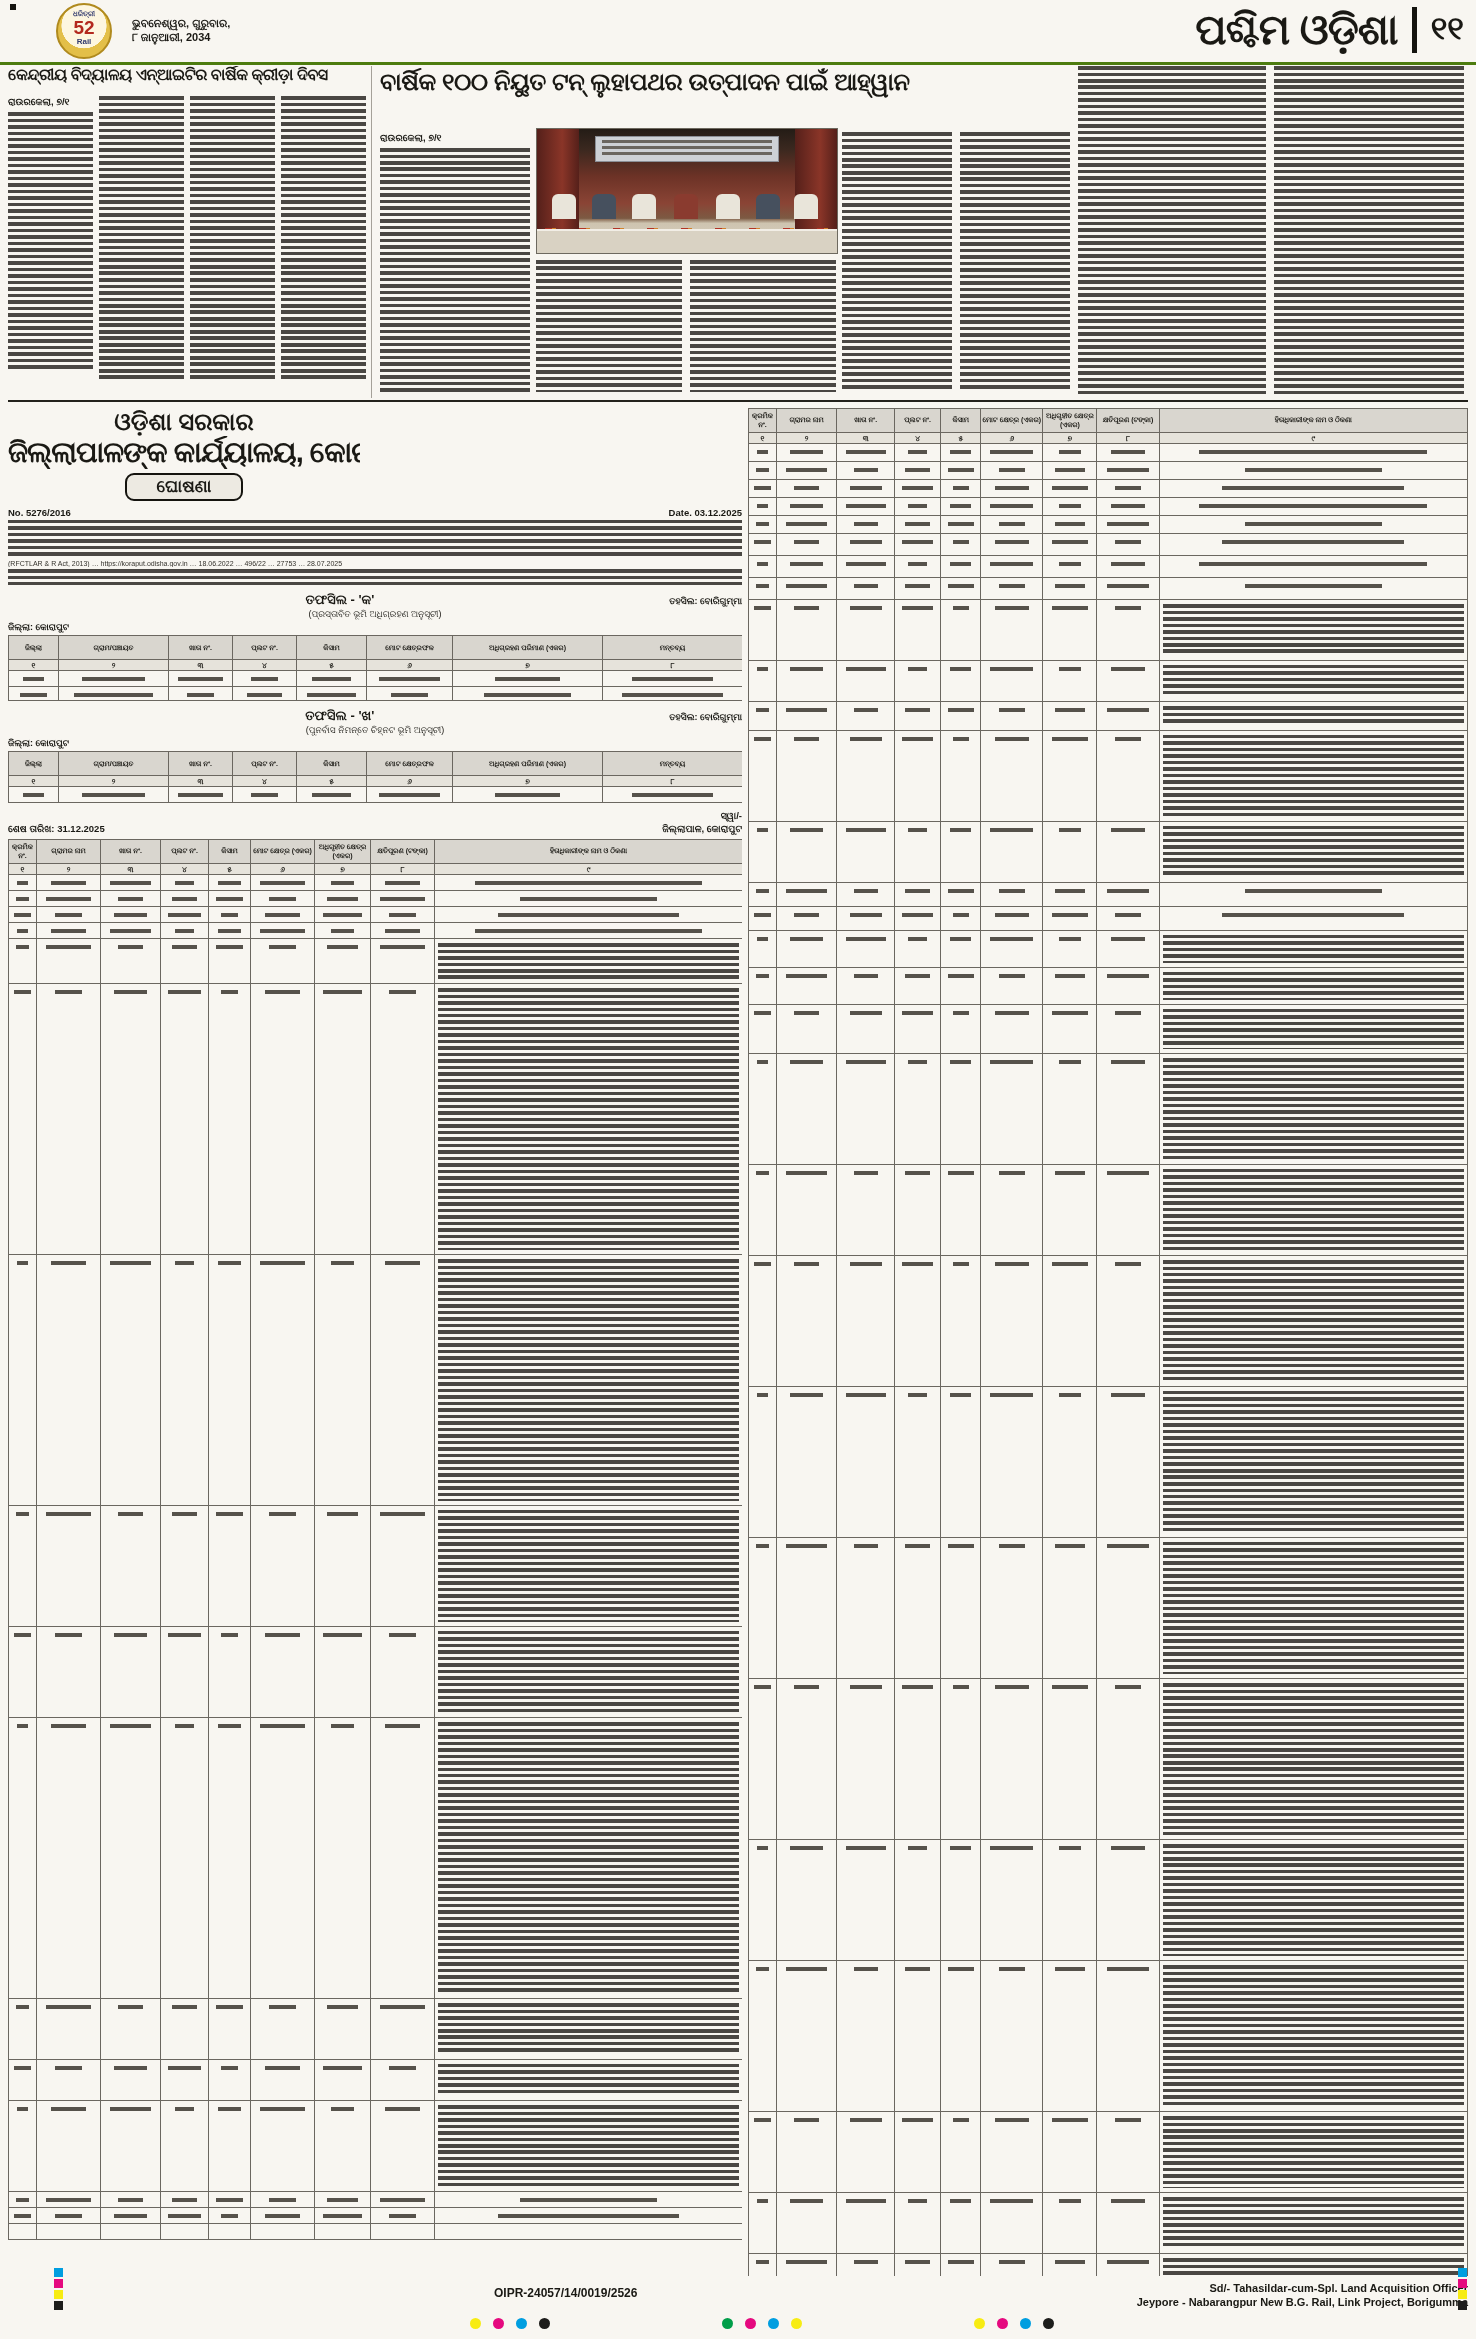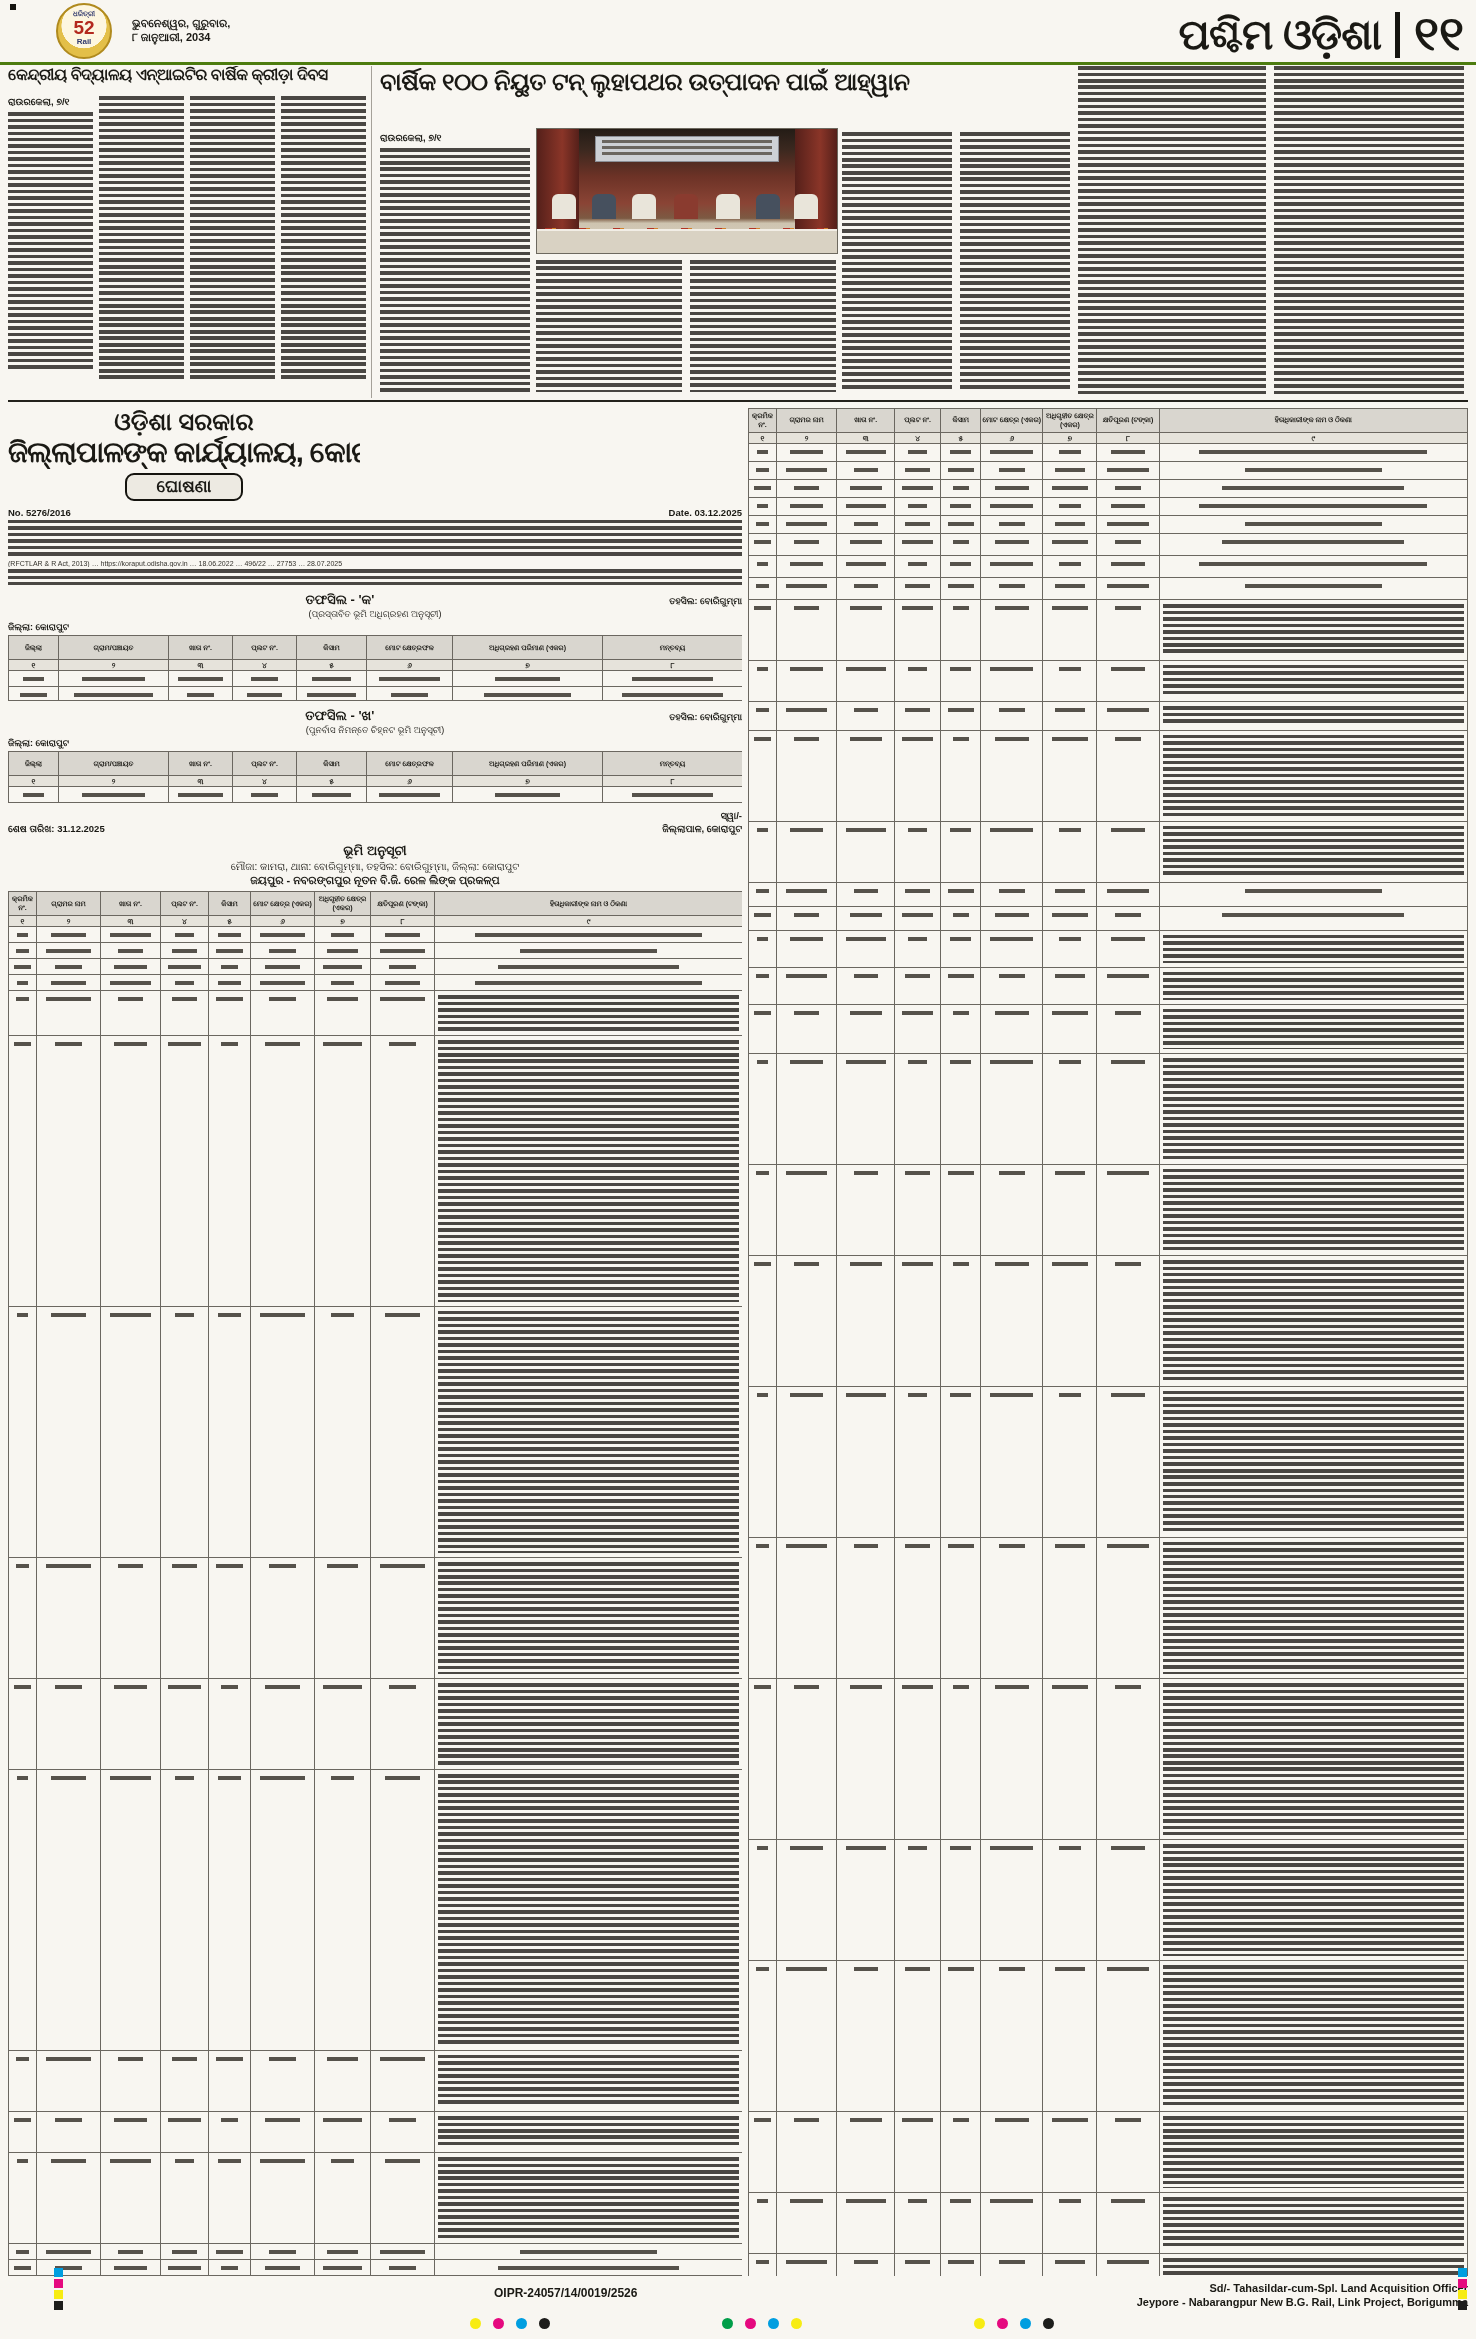--- a/index.html
+++ b/index.html
@@ -17,21 +17,21 @@
   .logo{position:absolute;left:56px;top:3px;width:56px;height:56px;border-radius:50%;
         background:radial-gradient(circle at 50% 40%,#fdf6e0 0 55%,#e3bf49 56% 100%);
         border:2px solid #b08a1e;text-align:center;box-sizing:border-box;}
   .logo-top{font-size:7px;font-weight:bold;color:#313a6e;margin-top:5px;}
   .logo-big{font-size:19px;font-weight:bold;color:#b3281e;line-height:1;}
   .logo-small{font-size:8px;font-weight:bold;color:#313a6e;}
   .dateline{position:absolute;left:132px;top:16px;font-size:11px;font-weight:bold;line-height:1.3;}
   .mast{position:absolute;right:12px;top:6px;display:flex;align-items:center;}
   .mast-title{font-size:42px;font-weight:bold;letter-spacing:-1px;white-space:nowrap;}
   .mast-div{display:inline-block;width:5px;height:46px;background:#15140f;margin:0 14px;}
-  .mast-page{font-size:48px;font-weight:bold;}
+  .mast-page{font-size:32px;font-weight:bold;font-family:Liberation Mono, monospace;}
 
   
   .hl{font-weight:bold;white-space:nowrap;overflow:hidden;letter-spacing:-0.5px;}
   .byline{font-size:9.5px;font-weight:bold;margin-bottom:4px;white-space:nowrap;overflow:hidden;}
   .vrule{position:absolute;width:1px;background:#a5a199;}
   .hrule{position:absolute;height:2px;background:#24221c;}
 
   
   .photo{position:absolute;border:1px solid #6d695f;overflow:hidden;
          background:linear-gradient(180deg,#241c16 0%,#3a281f 16%,#6c3226 38%,#8a4435 60%,#7c5a43 72%,#cec4b0 76%,#dcd4c4 100%);}
@@ -364,25 +364,20 @@
     </div>
 
     <div class="deadline-row">
       <span>ଶେଷ ତାରିଖ: 31.12.2025</span>
       <span class="sig">
         <span>ସ୍ୱା/-</span><br>
         <span>ଜିଲ୍ଲାପାଳ, କୋରାପୁଟ</span>
       </span>
     </div>
 
-    <div class="land-head">
-      <div class="land-title">ଭୂମି ଅନୁସୂଚୀ</div>
-      <div class="land-mouza">ମୌଜା: କାମରା, ଥାନା: ବୋରିଗୁମ୍ମା, ତହସିଲ: ବୋରିଗୁମ୍ମା, ଜିଲ୍ଲା: କୋରାପୁଟ</div>
-      <div class="land-project">ଜୟପୁର - ନବରଙ୍ଗପୁର ନୂତନ ବି.ଜି. ରେଳ ଲିଙ୍କ ପ୍ରକଳ୍ପ</div>
-    </div>
 
     <div id="tableL" style="margin-top:4px;">
         <table class="grid">
           <colgroup>
             <col style="width: 28px;">
             <col style="width: 64px;">
             <col style="width: 60px;">
             <col style="width: 48px;">
             <col style="width: 42px;">
             <col style="width: 64px;">

